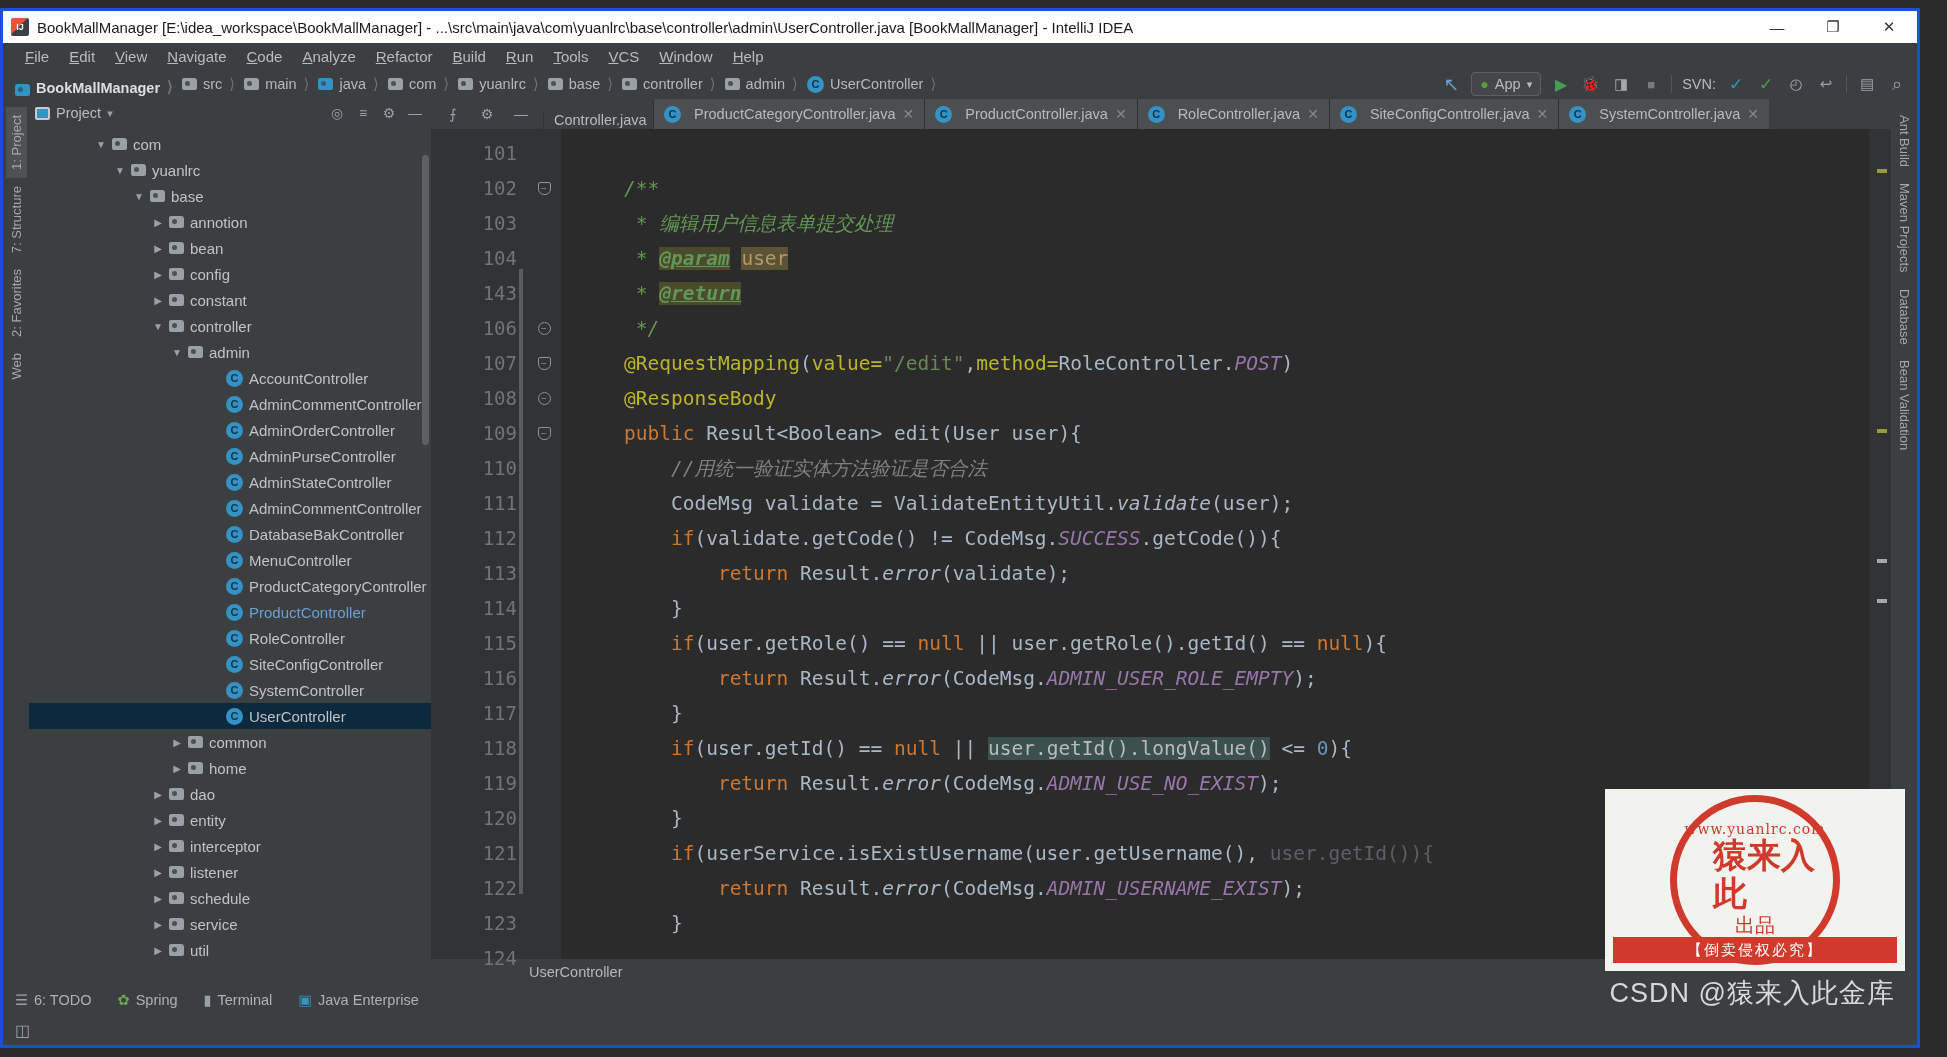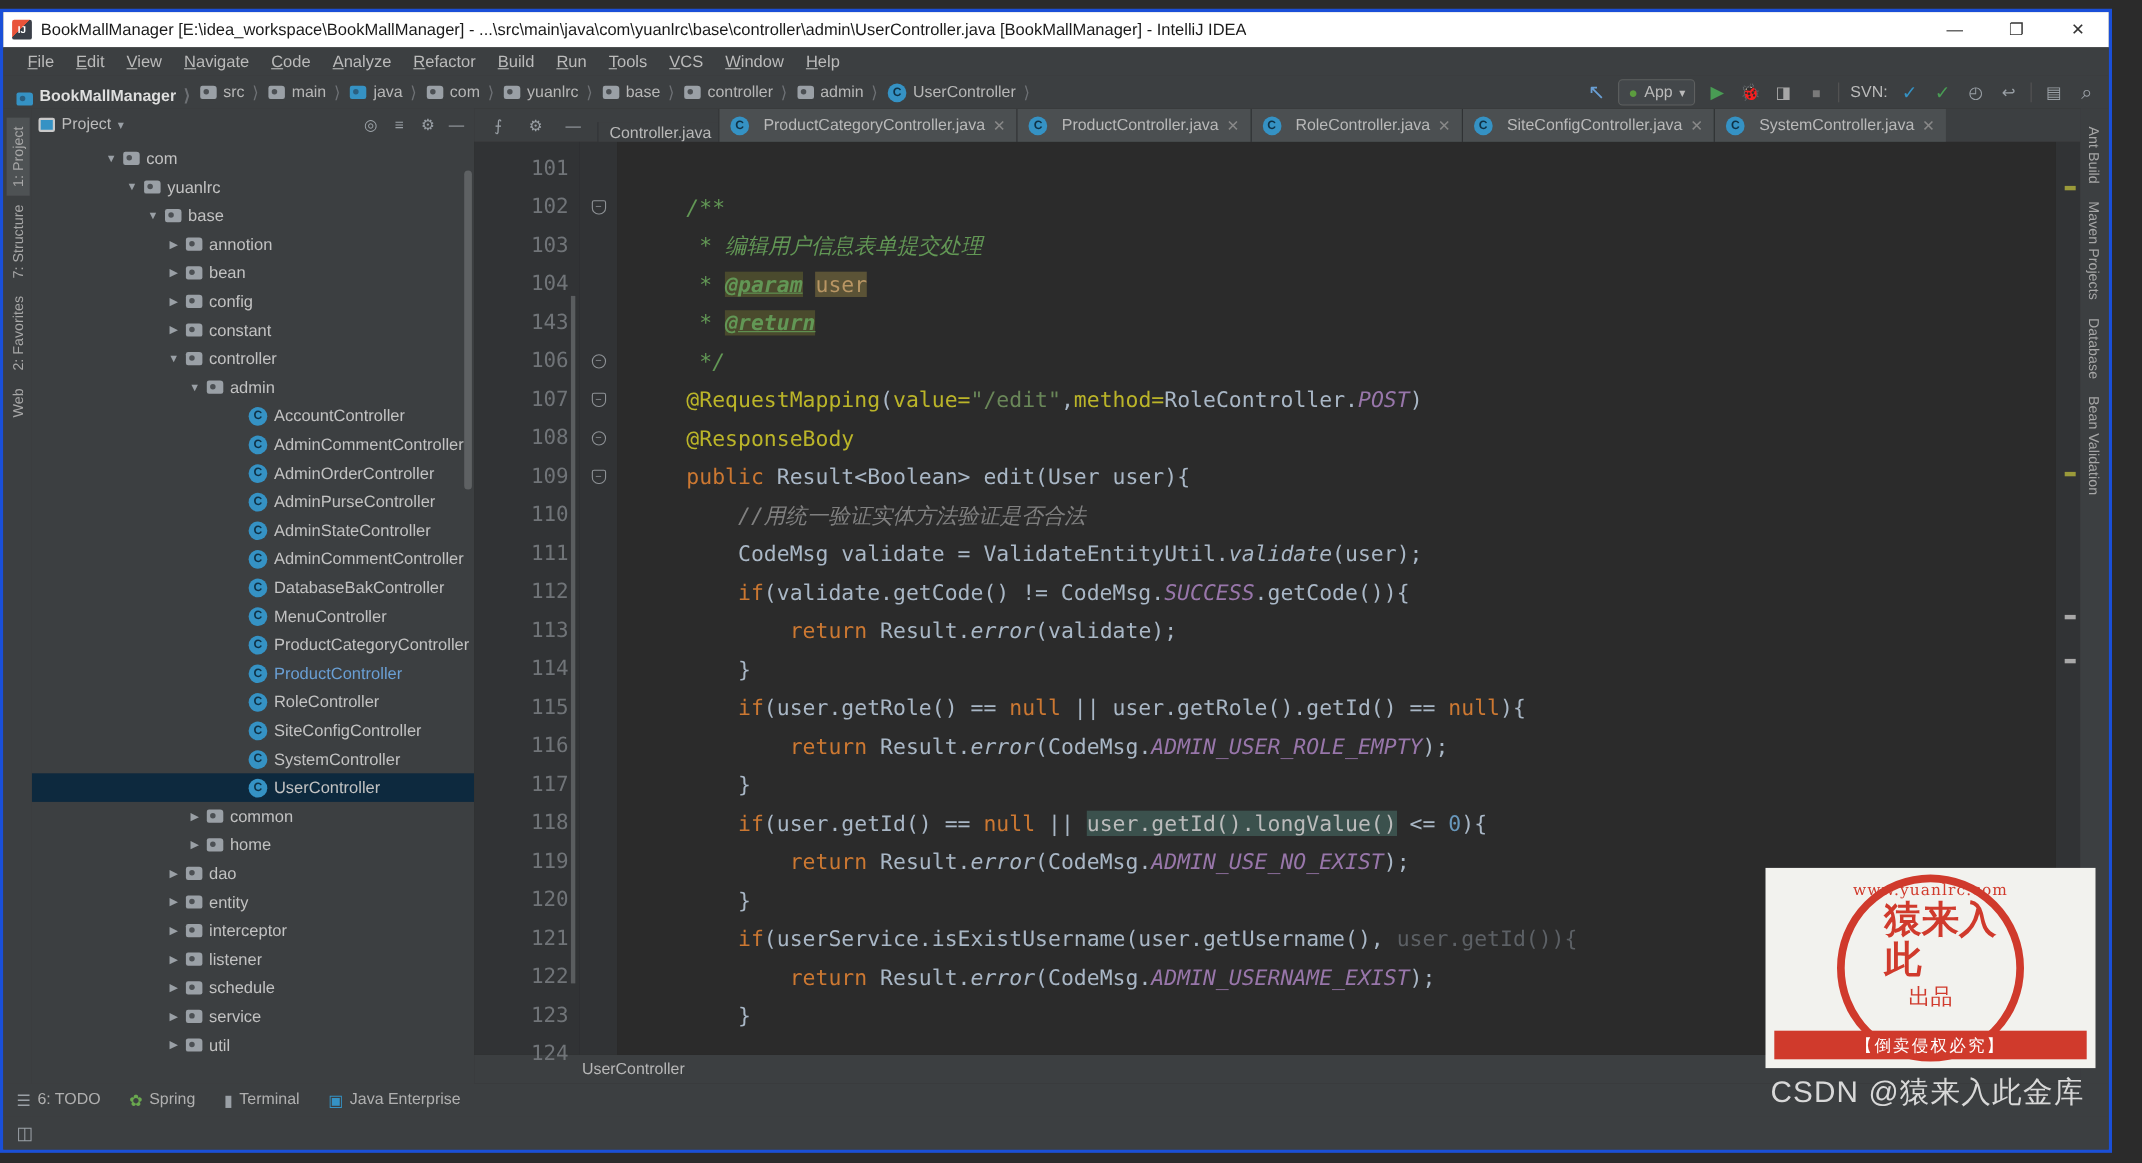--- a/index.html
+++ b/index.html
@@ -129,21 +129,21 @@
   .sb-item { display:flex; align-items:center; gap:6px; white-space:nowrap; }
   .botline { height:30px; flex:0 0 30px; background:#3c3f41; display:flex; align-items:center; padding-left:12px; }
 
   
   .stamp {
     position:absolute; right:12px; bottom:74px; width:300px; height:182px;
     background:#f2f2ee; display:flex; align-items:center; justify-content:center;
   }
   .stamp .circle {
     width:170px; height:170px; border:7px solid #d03a2c; border-radius:50%;
-    display:flex; flex-direction:column; align-items:center; justify-content:flex-start;
+    display:flex; flex-direction:column; align-items:center; justify-content:center;
     color:#d03a2c; font-family:"DejaVu Serif", serif;
   }
   .stamp .s1 { font-size:14px; letter-spacing:1px; }
   .stamp .s2 { font-size:34px; font-weight:bold; line-height:1.1;margin-left:36px; }
   .stamp .s3 { font-size:20px; }
   .stamp-band { position:absolute; left:8px; bottom:8px; right:8px; height:26px; background:#d03a2c;
     color:#fff; font-size:15px; display:flex; align-items:center; justify-content:center; letter-spacing:2px; }
   .csdn { position:absolute; right:22px; bottom:34px; font-size:27px; color:#d8d8d8; letter-spacing:1px; }
 </style>
 </head>

